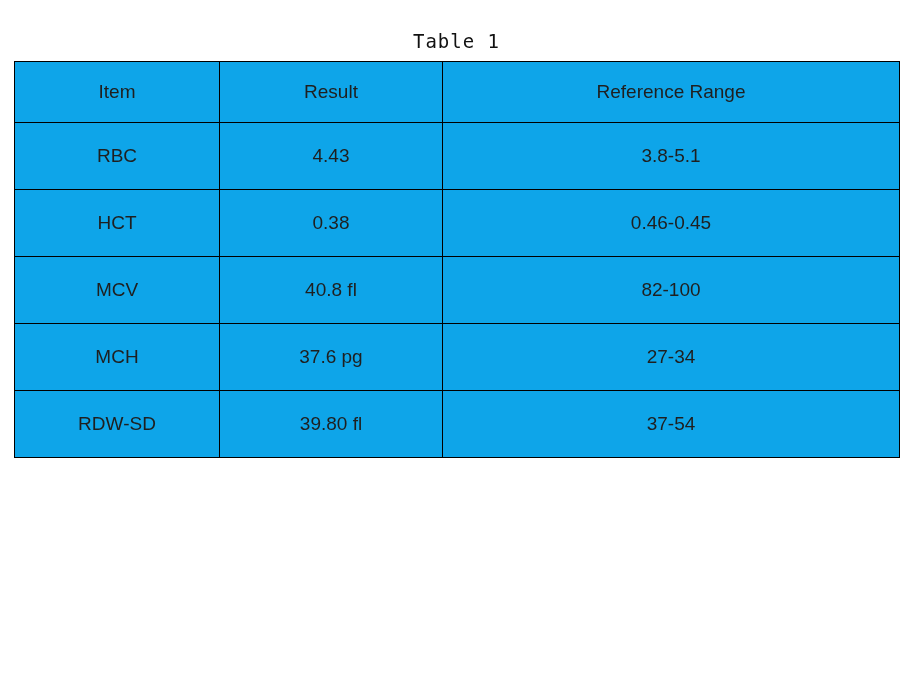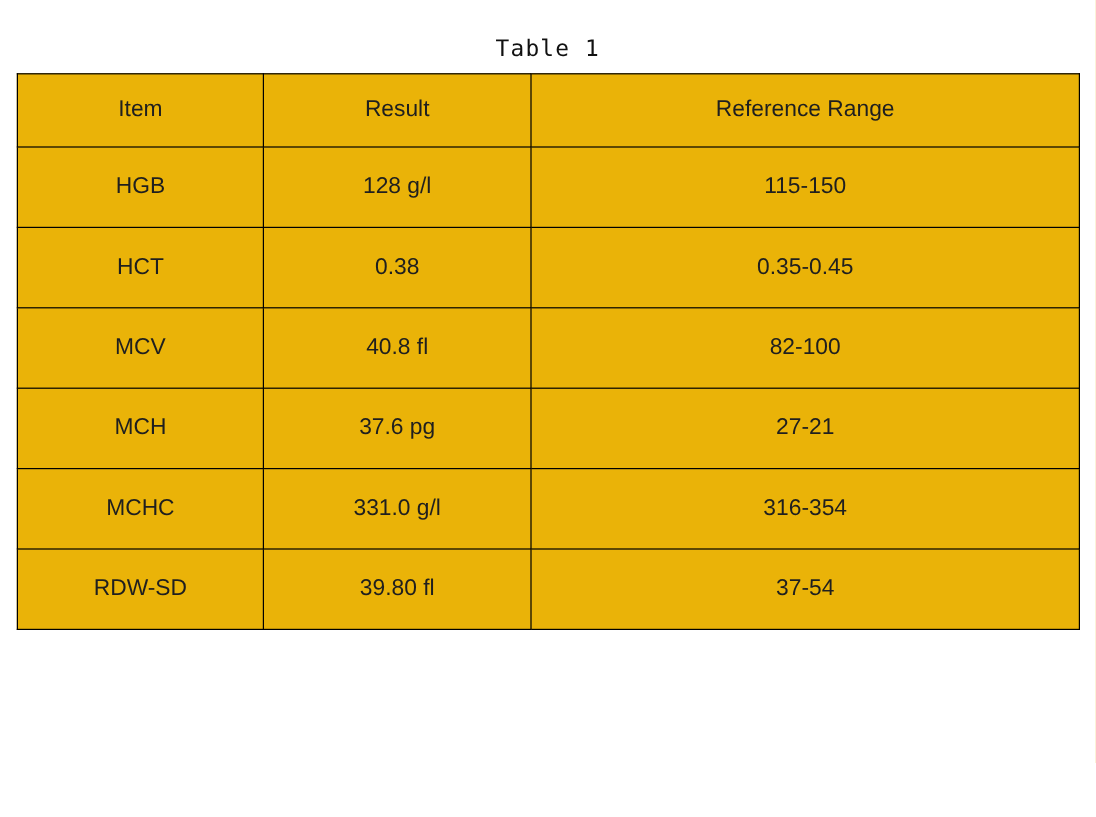--- a/index.html
+++ b/index.html
@@ -30,21 +30,21 @@
     padding-bottom: 9px;
   }
   .table-wrap {
     padding: 0 14px;
     box-sizing: border-box;
   }
   table.data-table {
     border-collapse: collapse;
     width: 885px;
     table-layout: fixed;
-    background: #eab308;
+    background: #0ea5e9;
   }
   table.data-table td,
   table.data-table th {
     border: 1px solid #000000;
     font-weight: normal;
     font-size: 19px;
     text-align: center;
     vertical-align: middle;
     height: 66px;
     color: #1f1f1f;
@@ -73,43 +73,38 @@
       </colgroup>
       <thead>
         <tr>
           <td>Item</td>
           <td>Result</td>
           <td>Reference Range</td>
         </tr>
       </thead>
       <tbody>
         <tr>
-          <td>HGB</td>
-          <td>128 g/l</td>
-          <td>115-150</td>
+          <td>RBC</td>
+          <td>4.43</td>
+          <td>3.8-5.1</td>
         </tr>
         <tr>
           <td>HCT</td>
           <td>0.38</td>
-          <td>0.35-0.45</td>
+          <td>0.46-0.45</td>
         </tr>
         <tr>
           <td>MCV</td>
           <td>40.8 fl</td>
           <td>82-100</td>
         </tr>
         <tr>
           <td>MCH</td>
           <td>37.6 pg</td>
-          <td>27-21</td>
-        </tr>
-        <tr>
-          <td>MCHC</td>
-          <td>331.0 g/l</td>
-          <td>316-354</td>
+          <td>27-34</td>
         </tr>
         <tr>
           <td>RDW-SD</td>
           <td>39.80 fl</td>
           <td>37-54</td>
         </tr>
       </tbody>
     </table>
   </div>
 

